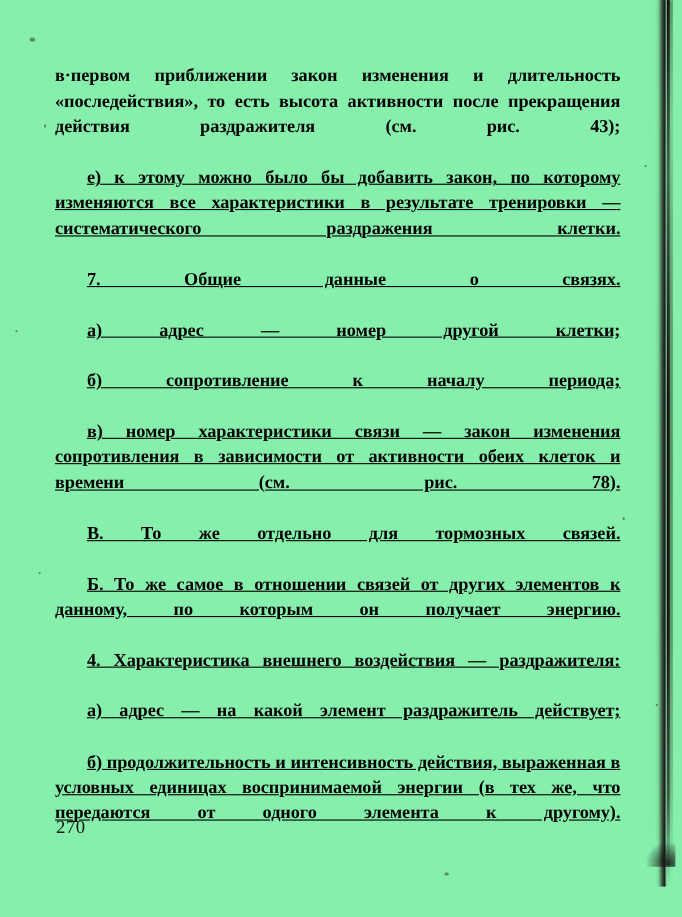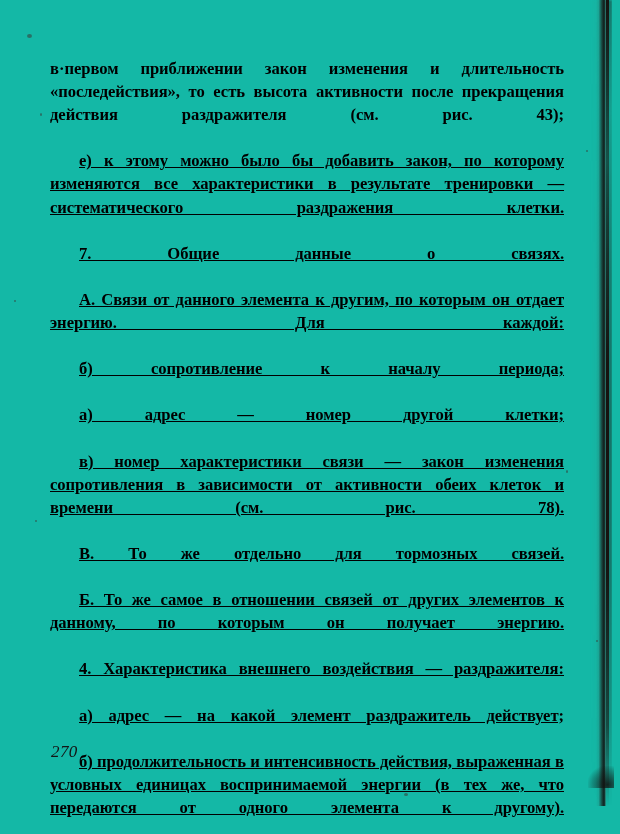--- a/index.html
+++ b/index.html
@@ -4,21 +4,21 @@
 <style>
   html, body {
     margin: 0;
     padding: 0;
     background: #ffffff;
   }
   #page {
     position: relative;
     width: 620px;
     height: 834px;
-    background: #14b8a6;
+    background: #86efac;
     overflow: hidden;
     font-family: "Liberation Serif", "DejaVu Serif", serif;
     -webkit-font-smoothing: none;
   }
 
   
   #textblock {
     position: absolute;
     left: 50px;
     top: 57px;
@@ -46,21 +46,20 @@
     width: 100%;
     height: 0;
   }
 
   
   #folio {
     position: absolute;
     left: 51px;
     top: 742px;
     font-size: 17px;
-    font-style: italic;
     font-weight: 400;
     color: #141414;
     letter-spacing: 0.4px;
   }
 
   
   #gutter {
     position: absolute;
     top: 0;
     right: 0;
@@ -146,23 +145,22 @@
 </style>
 </head>
 <body>
 
 <div id="page">
 
   <div id="textblock">
       <p class="para">в·первом приближении закон изменения и длительность «последействия», то есть высота активности после прекращения действия раздражителя (см. рис. 43);</p>
       <p class="para indent">е) к этому можно было бы добавить закон, по которому изменяются все характеристики в результате тренировки — систематического раздражения клетки.</p>
       <p class="para indent">7. Общие данные о связях.</p>
-      <p class="para indent">А. Связи от данного элемента к другим, по которым он отдает энергию. Для каждой:</p>
+      <p class="para indent">а) адрес — номер другой клетки;</p>
       <p class="para indent">б) сопротивление к началу периода;</p>
-      <p class="para indent">а) адрес — номер другой клетки;</p>
       <p class="para indent">в) номер характеристики связи — закон изменения сопротивления в зависимости от активности обеих клеток и времени (см. рис. 78).</p>
       <p class="para indent">В. То же отдельно для тормозных связей.</p>
       <p class="para indent">Б. То же самое в отношении связей от других элементов к данному, по которым он получает энергию.</p>
       <p class="para indent">4. Характеристика внешнего воздействия — раздражителя:</p>
       <p class="para indent">а) адрес — на какой элемент раздражитель действует;</p>
       <p class="para indent">б) продолжительность и интенсивность действия, выраженная в условных единицах воспринимаемой энергии (в тех же, что передаются от одного элемента к другому).</p>
     </div>
 
   <div id="folio">270</div>
 

